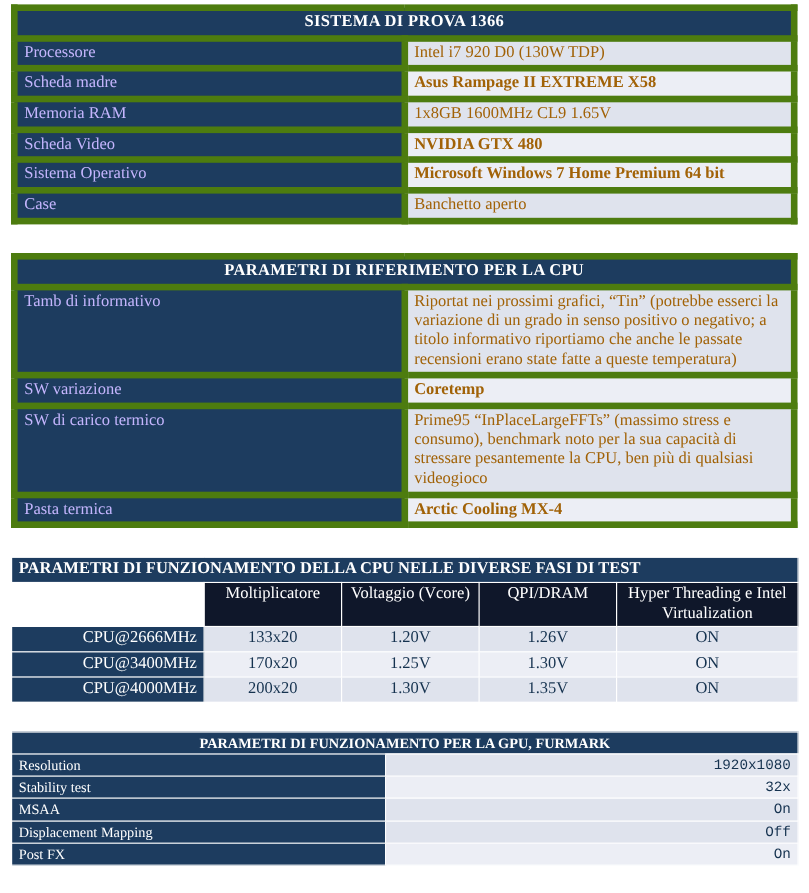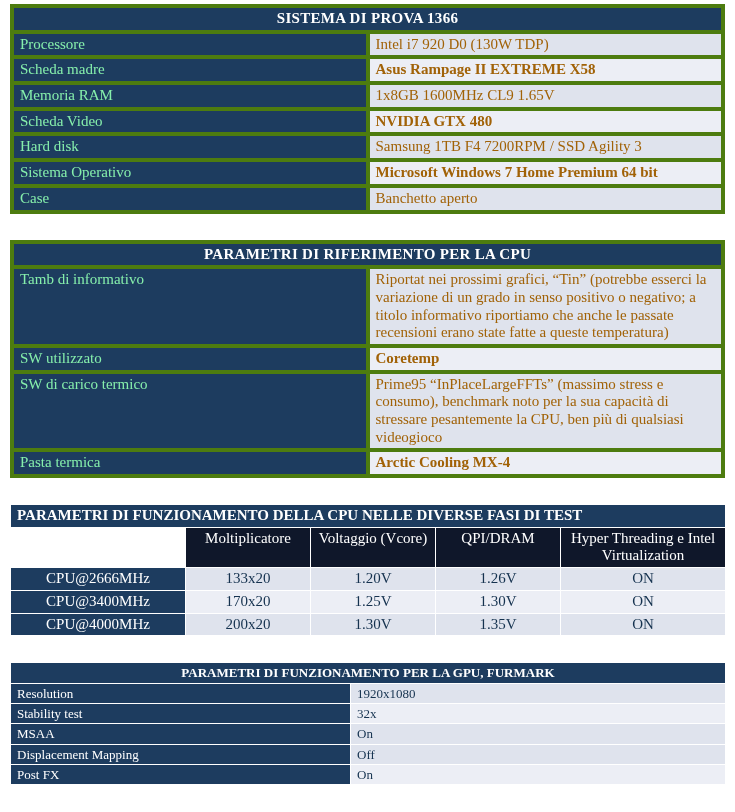--- a/index.html
+++ b/index.html
@@ -21,41 +21,41 @@
     box-sizing: border-box;
     padding: 4px 10px 0 10px;
   }
   table.spec {
     border-collapse: collapse;
     width: 715px;
     table-layout: fixed;
     margin: 0 0 0 0;
   }
   table.spec td, table.spec th {
-    border: 4px solid #4d7c0f;
+    border: 6px solid #4d7c0f;
     padding: 2px 6px;
     font-size: 15px;
     line-height: 1.18;
     vertical-align: top;
   }
   .title-cell {
     background: #1d3c5f;
     color: #ffffff;
     text-align: center;
     font-weight: bold;
     font-size: 20px;
     letter-spacing: 0.3px;
     padding: 4px 6px;
     border: 1px solid #ffffff;
     font-variant: small-caps;
     text-transform: uppercase;
   }
   .label-cell {
     background: #1d3c5f;
-    color: #86efac;
+    color: #c4b5fd;
     width: 232px;
   }
   .value-cell {
     background: #dfe3ed;
     color: #a16207;
   }
   .value-cell.alt {
     background: #eceef5;
     font-weight: bold;
   }
@@ -91,21 +91,21 @@
     vertical-align: top;
     font-size: 15px;
   }
   .cpu-head.blank {
     background: #ffffff;
     border-color: #ffffff;
   }
   .cpu-rowlabel {
     background: #1d3c5f;
     color: #ffffff;
-    text-align: center;
+    text-align: right;
   }
   .cpu-val {
     background: #dfe3ed;
     color: #15324f;
     text-align: center;
   }
   .cpu-val.alt { background: #eceef5; }
 
   
   table.gpu {
@@ -131,21 +131,22 @@
   }
   .gpu-label {
     background: #1d3c5f;
     color: #ffffff;
     width: 340px;
     margin-top: 13px;
   }
   .gpu-value {
     background: #dfe3ed;
     color: #15324f;
-    text-align: left;
+    text-align: right;
+    font-family: Liberation Mono, monospace;
   }
   .gpu-value.alt { background: #eceef5; }
 </style>
 </head>
 <body>
 
 <div class="page">
 
   <table class="spec">
     <tbody>
@@ -162,24 +163,20 @@
     </tr>
     <tr>
       <td class="label-cell">Memoria RAM</td>
       <td class="value-cell">1x8GB 1600MHz CL9 1.65V</td>
     </tr>
     <tr>
       <td class="label-cell">Scheda Video</td>
       <td class="value-cell alt">NVIDIA GTX 480</td>
     </tr>
     <tr>
-      <td class="label-cell">Hard disk</td>
-      <td class="value-cell">Samsung 1TB F4 7200RPM / SSD Agility 3</td>
-    </tr>
-    <tr>
       <td class="label-cell">Sistema Operativo</td>
       <td class="value-cell alt">Microsoft Windows 7 Home Premium 64 bit</td>
     </tr>
     <tr>
       <td class="label-cell">Case</td>
       <td class="value-cell">Banchetto aperto</td>
     </tr>
   </tbody>
     </table>
 
@@ -188,21 +185,21 @@
   <table class="spec">
     <tbody>
         <tr>
       <td class="title-cell" colspan="2">PARAMETRI DI RIFERIMENTO PER LA CPU</td>
     </tr>
     <tr>
       <td class="label-cell">Tamb di informativo</td>
       <td class="value-cell">Riportat nei prossimi grafici, “Tin” (potrebbe esserci la variazione di un grado in senso positivo o negativo; a titolo informativo riportiamo che anche le passate recensioni erano state fatte a queste temperatura)</td>
     </tr>
     <tr>
-      <td class="label-cell">SW utilizzato</td>
+      <td class="label-cell">SW variazione</td>
       <td class="value-cell alt">Coretemp</td>
     </tr>
     <tr>
       <td class="label-cell">SW di carico termico</td>
       <td class="value-cell">Prime95 “InPlaceLargeFFTs” (massimo stress e consumo), benchmark noto per la sua capacità di stressare pesantemente la CPU, ben più di qualsiasi videogioco</td>
     </tr>
     <tr>
       <td class="label-cell">Pasta termica</td>
       <td class="value-cell alt">Arctic Cooling MX-4</td>
     </tr>

